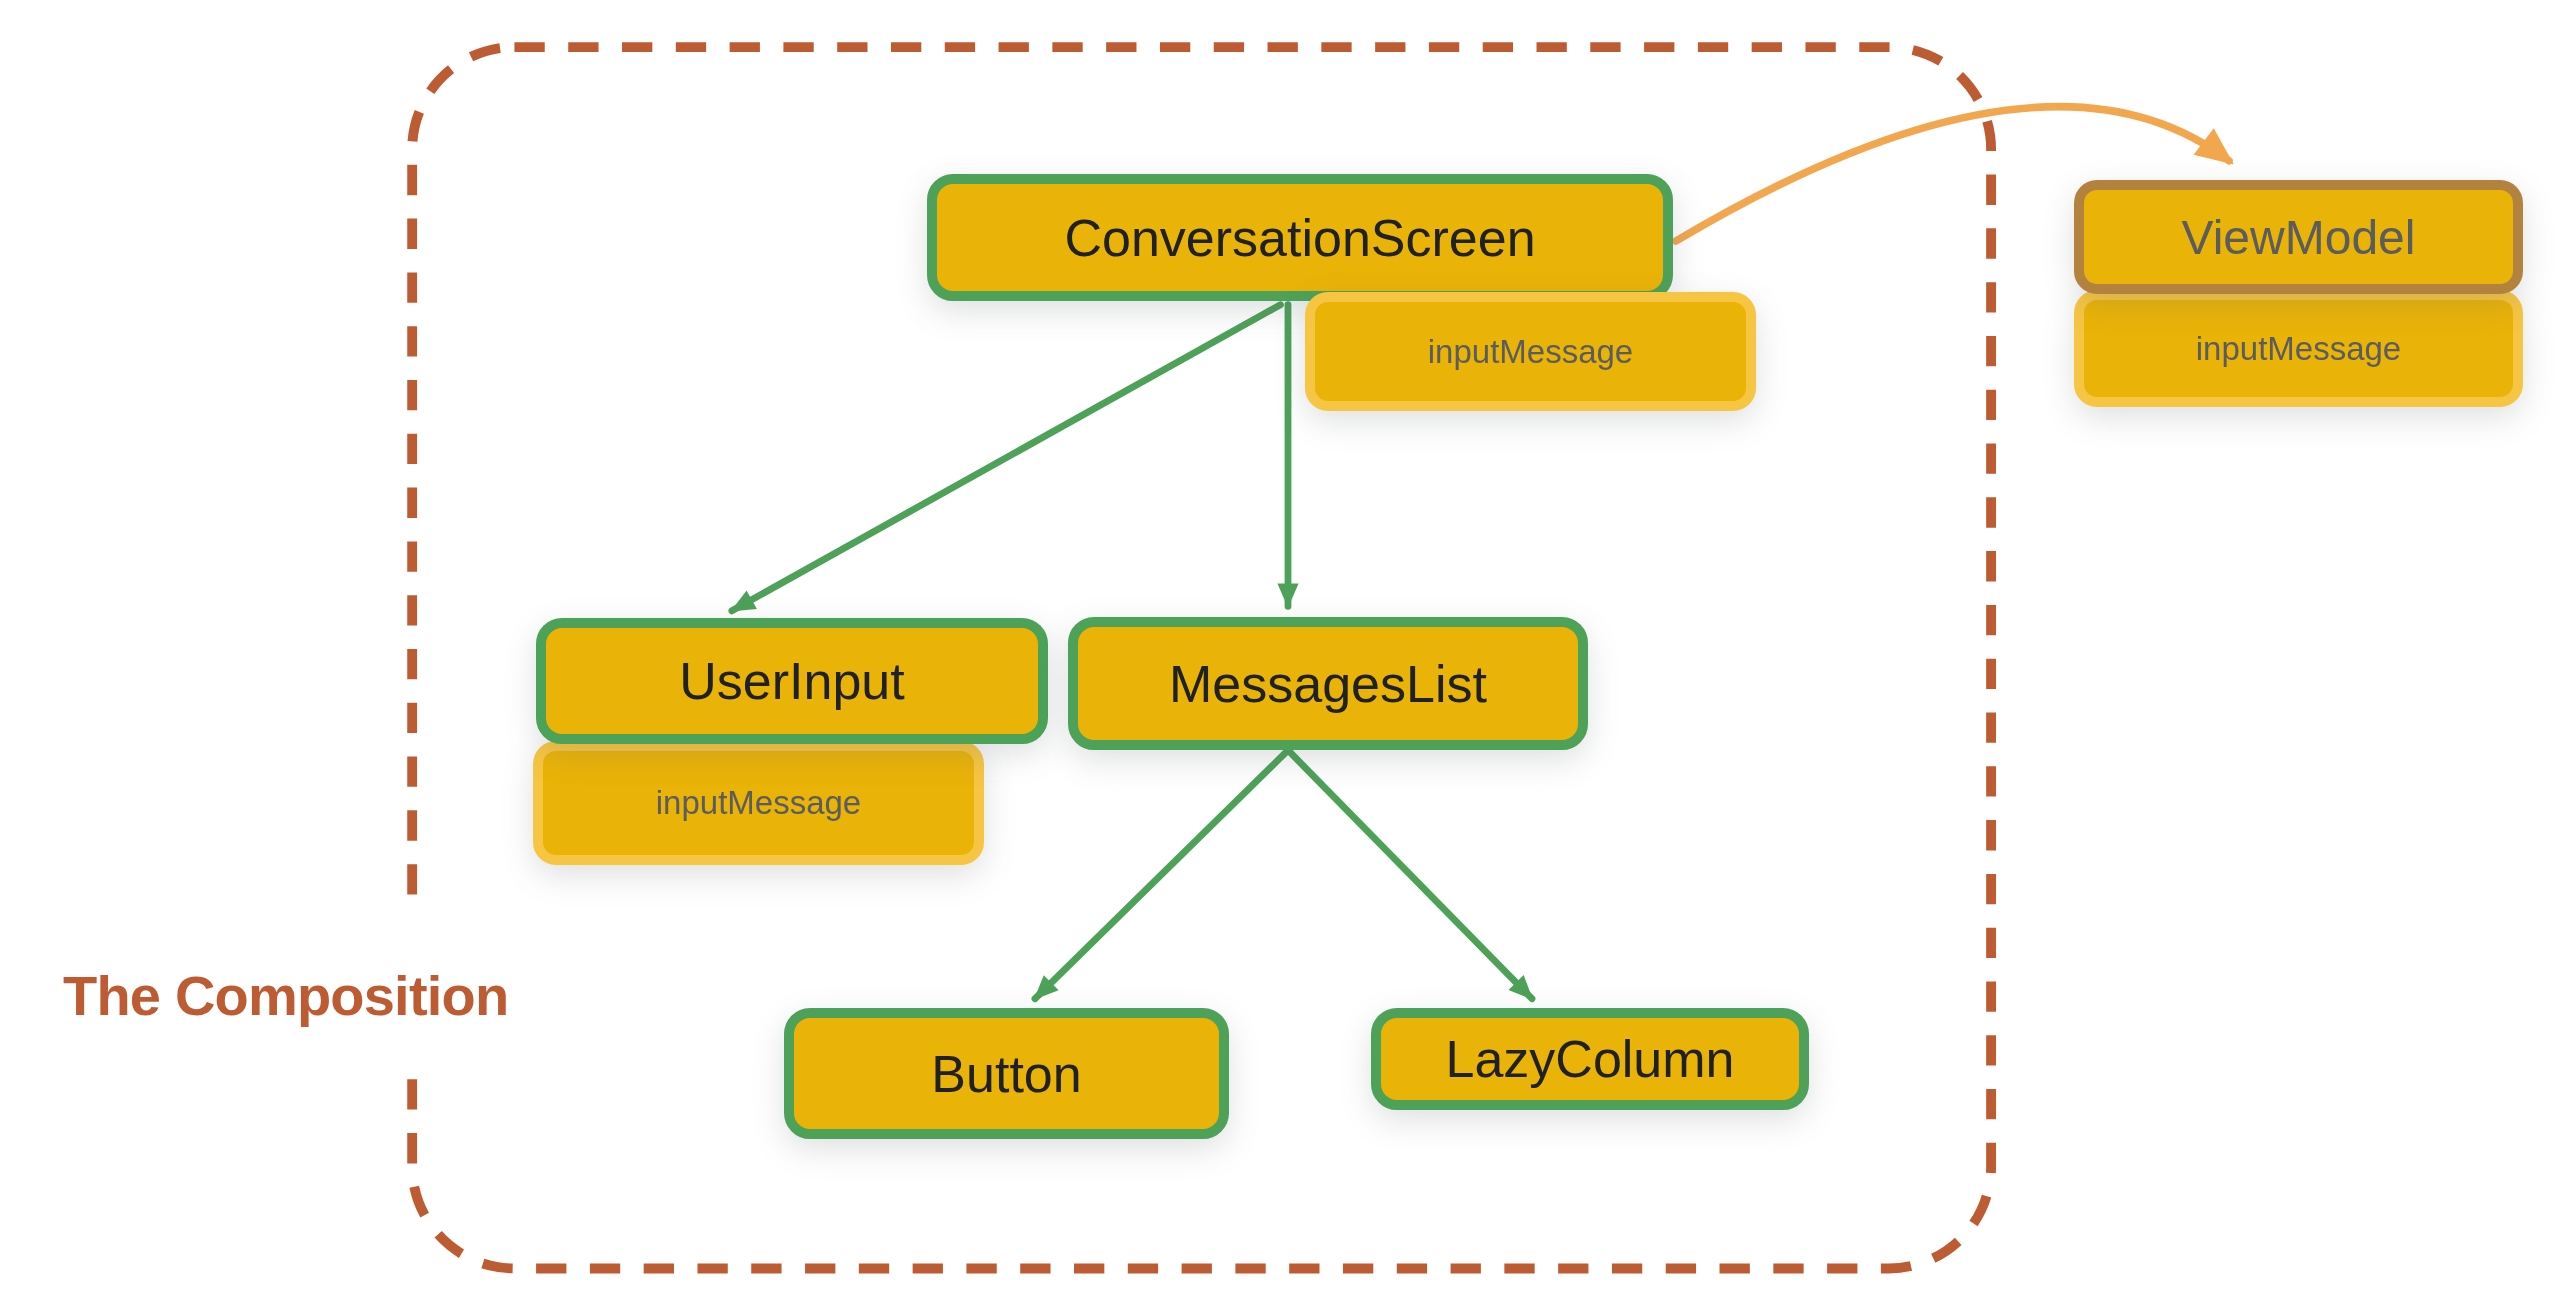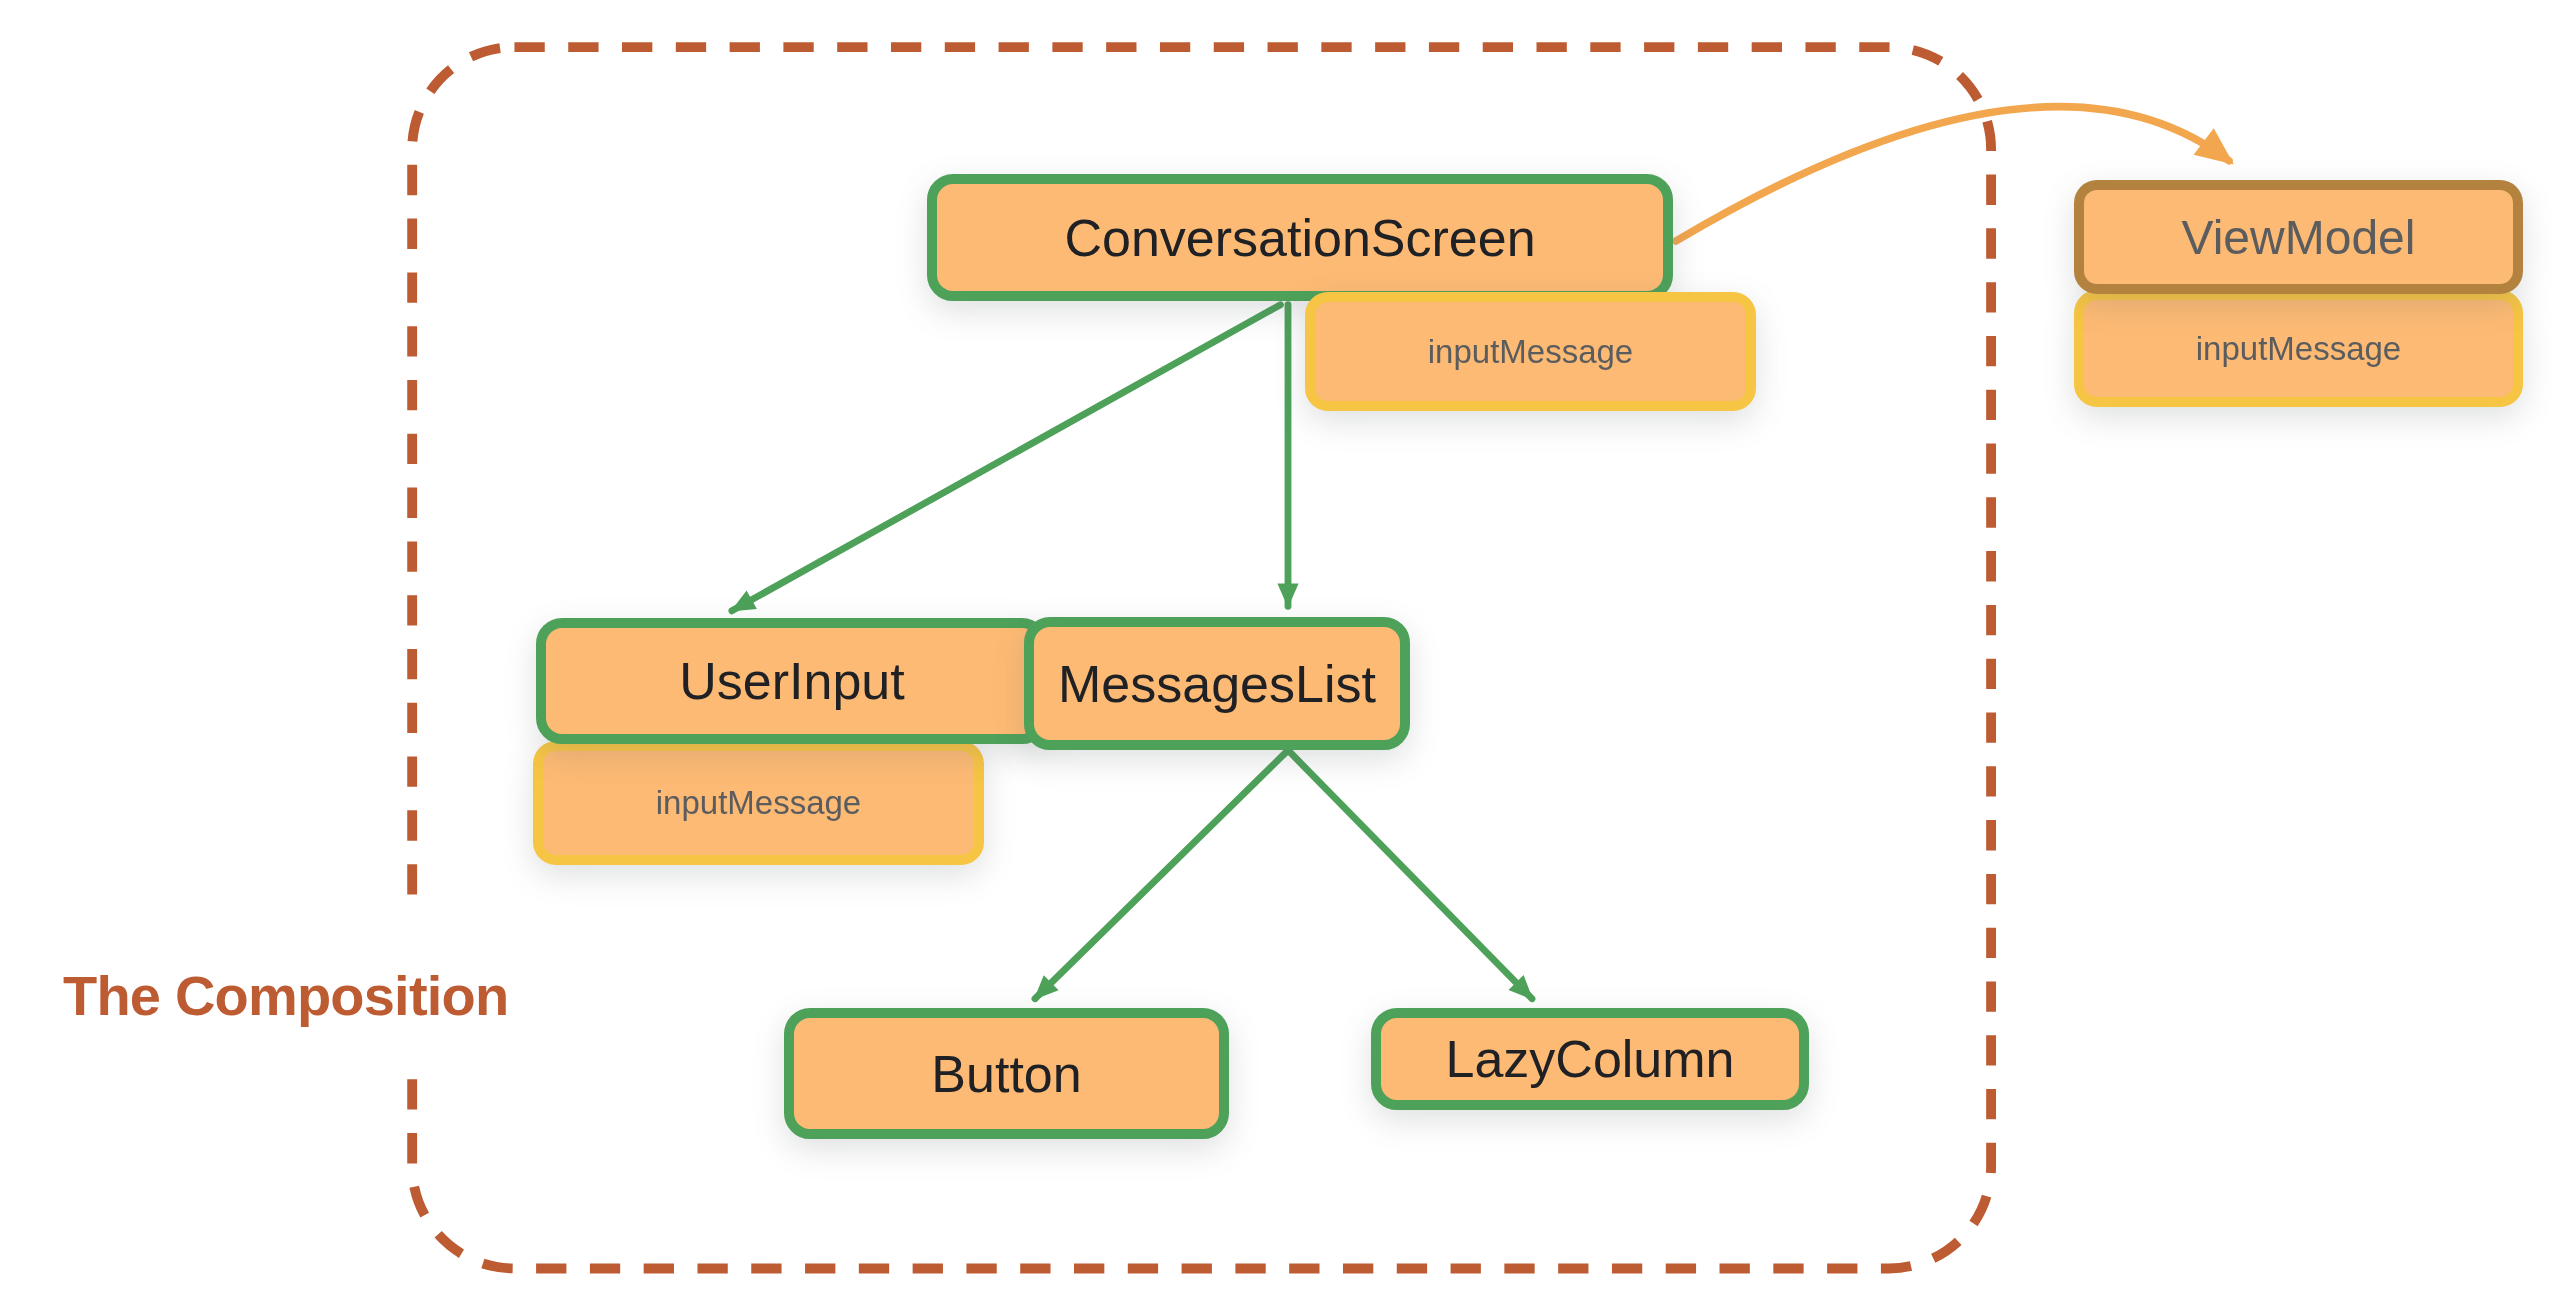--- a/index.html
+++ b/index.html
@@ -34,21 +34,21 @@
     stroke: var(--orange, #F2A64E);
     stroke-width: 10;
     stroke-linecap: round;
   }
   .fill-green { fill: var(--green, #4DA159); }
   .fill-orange { fill: var(--orange, #F2A64E); }
 
   .node {
     position: absolute;
     box-sizing: border-box;
-    background: #fdba74;
+    background: #eab308;
     display: flex;
     align-items: center;
     justify-content: center;
     box-shadow: 0 10.6px 32px rgba(95,99,104,0.20);
   }
   .node-green {
     border: 10.6px solid var(--green, #4DA159);
     border-radius: 26px;
     color: var(--text-dark, #202124);
     font-size: 52px;
@@ -124,21 +124,21 @@
   </div>
 
   <div class="node node-green" style="left:536px; top:618px; width:512px; height:126px;">
     <span>UserInput</span>
   </div>
 
   <div class="node node-yellow" style="left:533px; top:741px; width:451px; height:124px;">
     <span>inputMessage</span>
   </div>
 
-  <div class="node node-green" style="left:1024px; top:617px; width:386px; height:133px;">
+  <div class="node node-green" style="left:1068px; top:617px; width:520px; height:133px;">
     <span>MessagesList</span>
   </div>
 
   <div class="node node-green" style="left:784px; top:1008px; width:445px; height:131px;">
     <span>Button</span>
   </div>
 
   <div class="node node-green" style="left:1371px; top:1008px; width:438px; height:102px;">
     <span>LazyColumn</span>
   </div>

